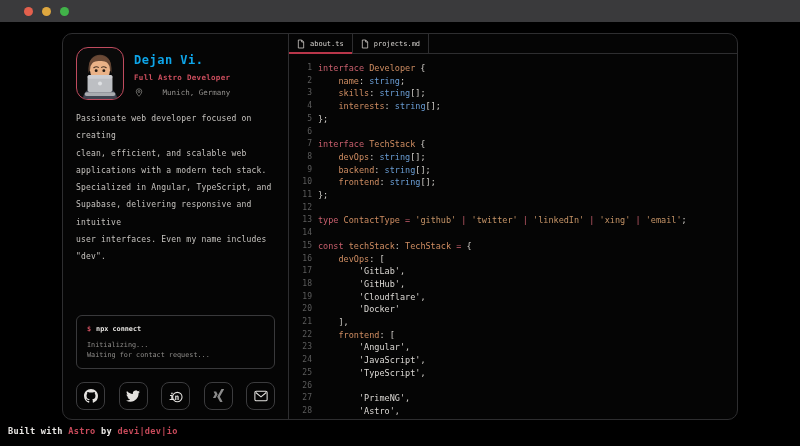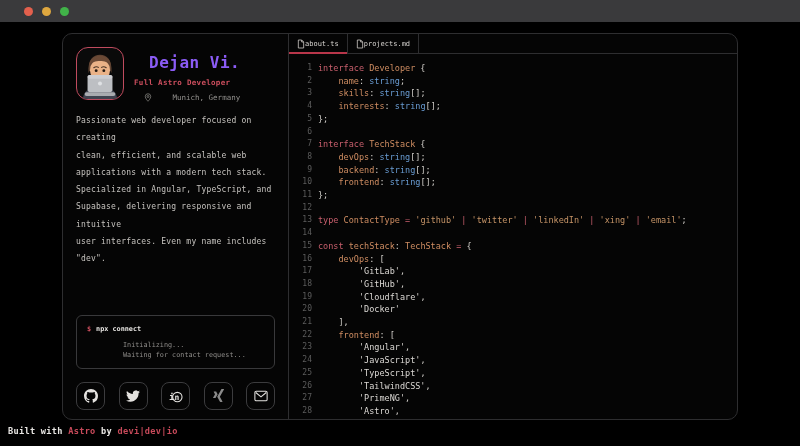--- a/index.html
+++ b/index.html
@@ -44,40 +44,40 @@
   .profile-head { display:flex; gap:10px; }
   .avatar {
     width:48px; height:53px; flex:none;
     border:1.5px solid #c04b5e;
     border-radius:12px;
     background:#0a0a0a;
     overflow:hidden;
   }
   .avatar svg { display:block; width:100%; height:100%; }
   .id-col { padding-top:6px; }
-  .p-name { font-size:16px; font-weight:bold; color:#8b5cf6; letter-spacing:.5px;margin-left:15px; }
+  .p-name { font-size:12px; font-weight:bold; color:#0ea5e9; letter-spacing:.5px; }
   .p-role { font-size:7.5px; font-weight:bold; color:#cf4f5f; margin-top:6px; letter-spacing:.3px; }
   .p-loc  { font-size:7.5px; color:#92908d; margin-top:6px; display:flex; align-items:center; gap:20px;justify-content:flex-end; }
   .p-loc svg { flex:none; }
   .bio {
     margin-top:10px;
     font-size:8px; line-height:17.3px;
     color:#c6c3bf;
     white-space:pre-line;
     letter-spacing:.2px;
   }
   .flex-spacer { flex:1; }
   .terminal {
     border:1px solid #39393b;
     border-radius:6px;
     padding:9px 10px 8px 10px;
   }
   .t-cmd { font-size:6.8px; font-weight:bold; color:#e9e7e4; }
   .t-cmd .dollar { color:#cf4f5f; margin-right:5px; }
-  .t-out { margin-top:7px; font-size:6.8px; line-height:10px; color:#8f8d8a;margin-left:36px; }
+  .t-out { margin-top:7px; font-size:6.8px; line-height:10px; color:#8f8d8a; }
   .social {
     margin-top:13px;
     display:flex; justify-content:space-between;
   }
   .sbtn {
     width:29px; height:28px;
     border:1px solid #3c3c3e;
     border-radius:8px;
     background:transparent;
     display:flex; align-items:center; justify-content:center;
@@ -86,21 +86,21 @@
   .sbtn svg { display:block; }
 
   
   .editor { flex:1; display:flex; flex-direction:column; min-width:0; }
   .tabbar {
     height:20px; flex:none;
     border-bottom:1px solid #2e2e30;
     display:flex;
   }
   .tab {
-    display:flex; align-items:center; 
+    display:flex; align-items:center; gap:5px;
     padding:0 8px;
     font-size:7px; color:#d8d5d1;
     border-right:1px solid #2e2e30;
     position:relative;
     cursor:pointer;
   }
   .tab.active::after {
     content:""; position:absolute; left:0; right:0; bottom:-1px;
     height:2px; background:#b8364a;
   }
@@ -269,21 +269,21 @@
         <div class="cline"><span class="ln">16</span><span><span class="tk-pu">    </span><span class="tk-ty">devOps</span><span class="tk-pu">: [</span></span></div>
         <div class="cline"><span class="ln">17</span><span><span class="tk-pu">        </span><span class="tk-sw">'GitLab'</span><span class="tk-pu">,</span></span></div>
         <div class="cline"><span class="ln">18</span><span><span class="tk-pu">        </span><span class="tk-sw">'GitHub'</span><span class="tk-pu">,</span></span></div>
         <div class="cline"><span class="ln">19</span><span><span class="tk-pu">        </span><span class="tk-sw">'Cloudflare'</span><span class="tk-pu">,</span></span></div>
         <div class="cline"><span class="ln">20</span><span><span class="tk-pu">        </span><span class="tk-sw">'Docker'</span></span></div>
         <div class="cline"><span class="ln">21</span><span><span class="tk-pu">    ],</span></span></div>
         <div class="cline"><span class="ln">22</span><span><span class="tk-pu">    </span><span class="tk-ty">frontend</span><span class="tk-pu">: [</span></span></div>
         <div class="cline"><span class="ln">23</span><span><span class="tk-pu">        </span><span class="tk-sw">'Angular'</span><span class="tk-pu">,</span></span></div>
         <div class="cline"><span class="ln">24</span><span><span class="tk-pu">        </span><span class="tk-sw">'JavaScript'</span><span class="tk-pu">,</span></span></div>
         <div class="cline"><span class="ln">25</span><span><span class="tk-pu">        </span><span class="tk-sw">'TypeScript'</span><span class="tk-pu">,</span></span></div>
-        <div class="cline"><span class="ln">26</span><span><span class="tk-pu">        </span><span class="tk-sw">'TailwindCSS'</span><span class="tk-pu">,</span></span></div>
+        <div class="cline"><span class="ln">26</span></div>
         <div class="cline"><span class="ln">27</span><span><span class="tk-pu">        </span><span class="tk-sw">'PrimeNG'</span><span class="tk-pu">,</span></span></div>
         <div class="cline"><span class="ln">28</span><span><span class="tk-pu">        </span><span class="tk-sw">'Astro'</span><span class="tk-pu">,</span></span></div>
       </div>
   </section>
 </div>
 
 <div class="footer">
   <span>Built with </span><span class="red">Astro</span><span> by </span><span class="red">devi|dev|io</span>
 </div>
 

